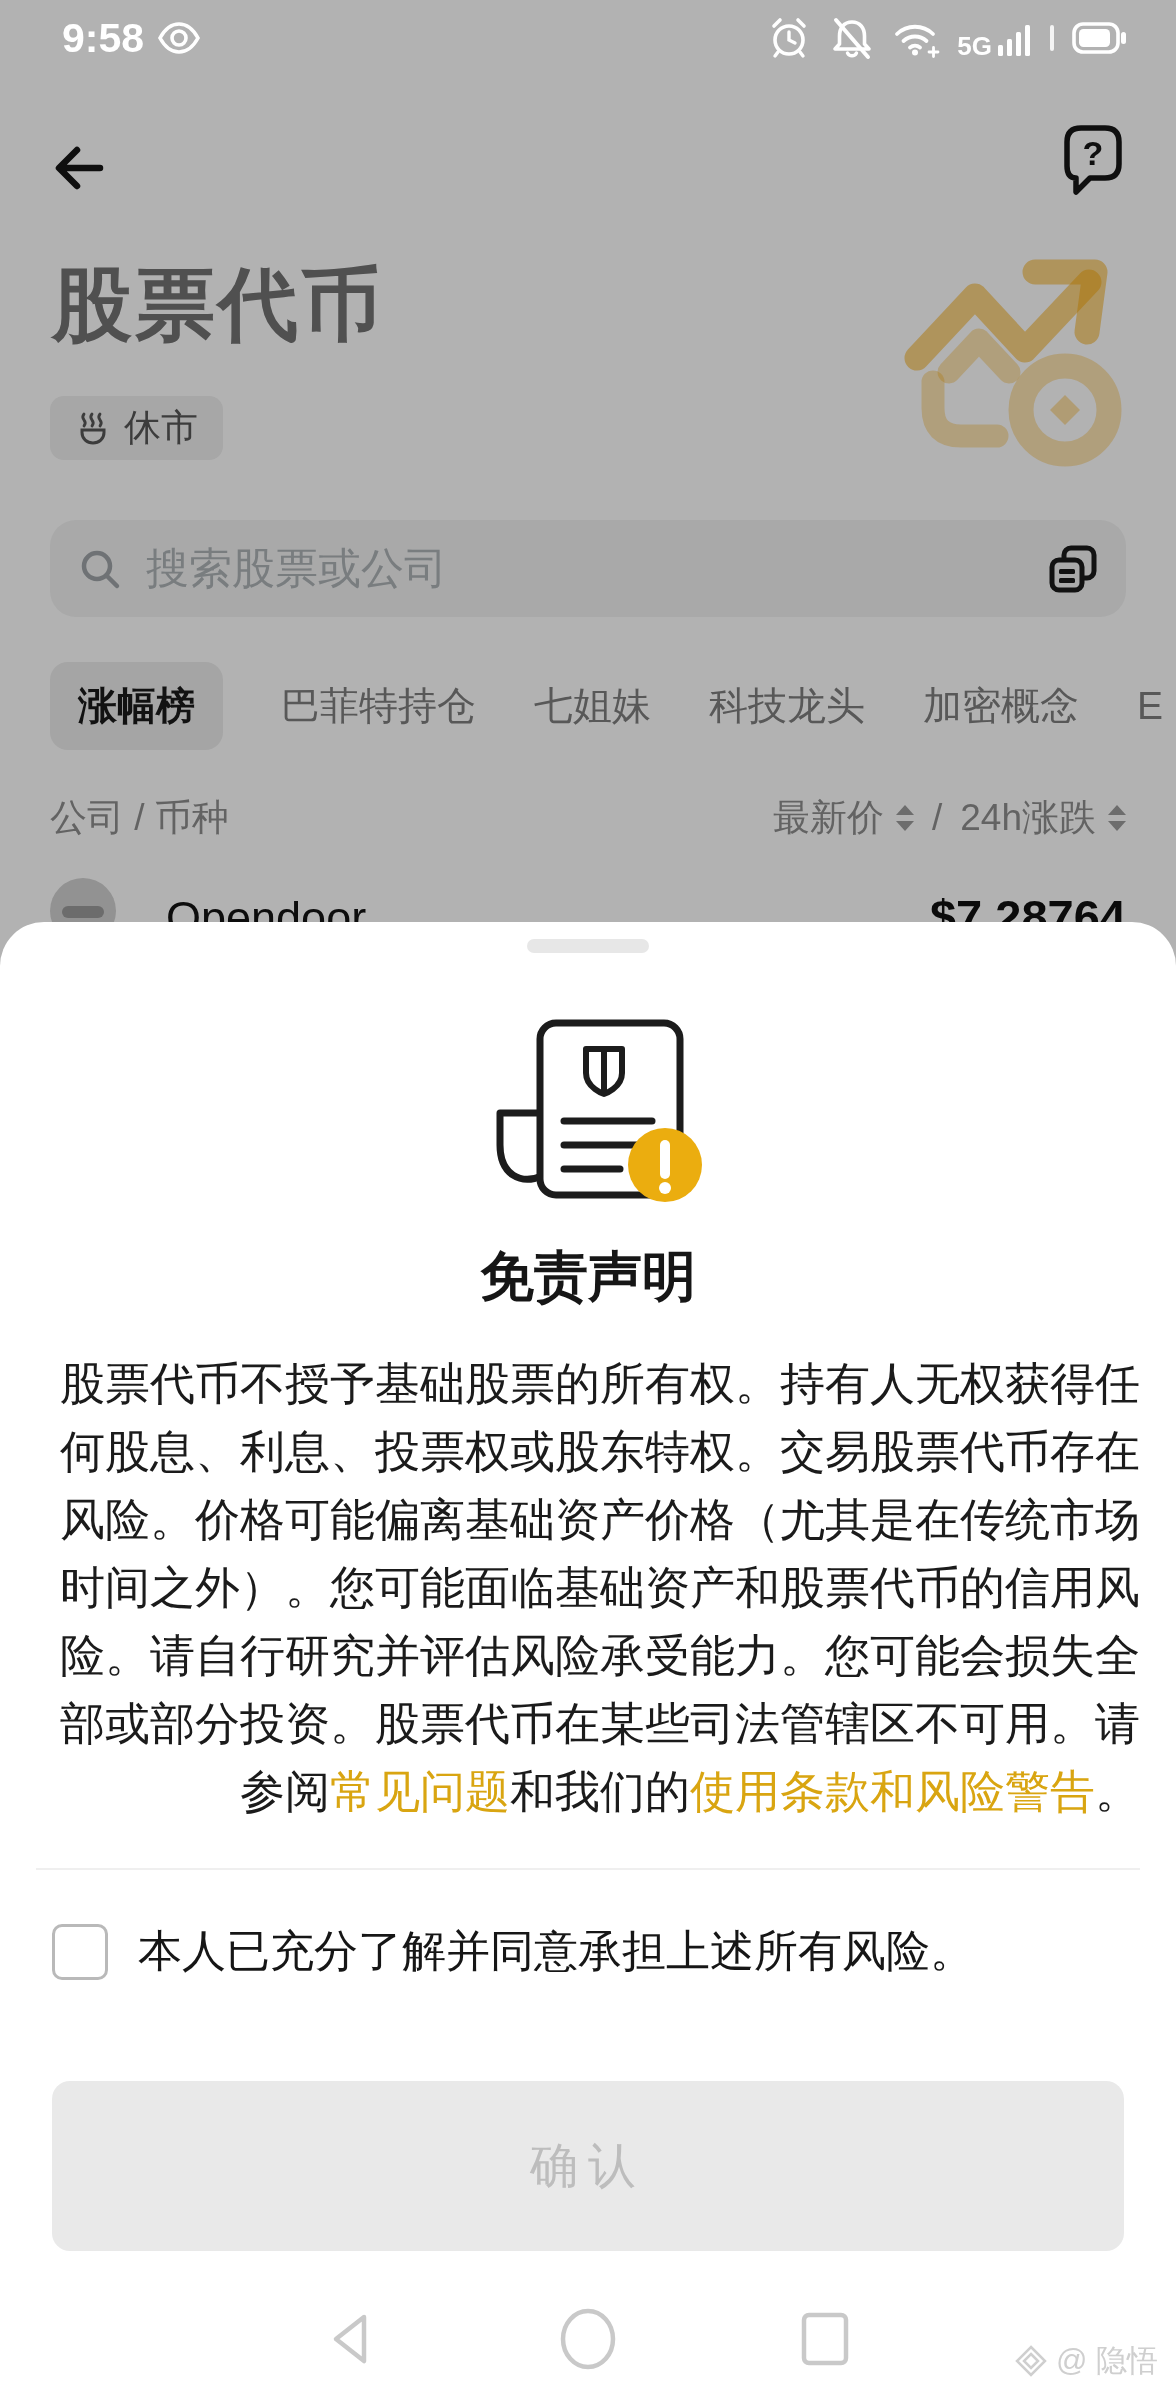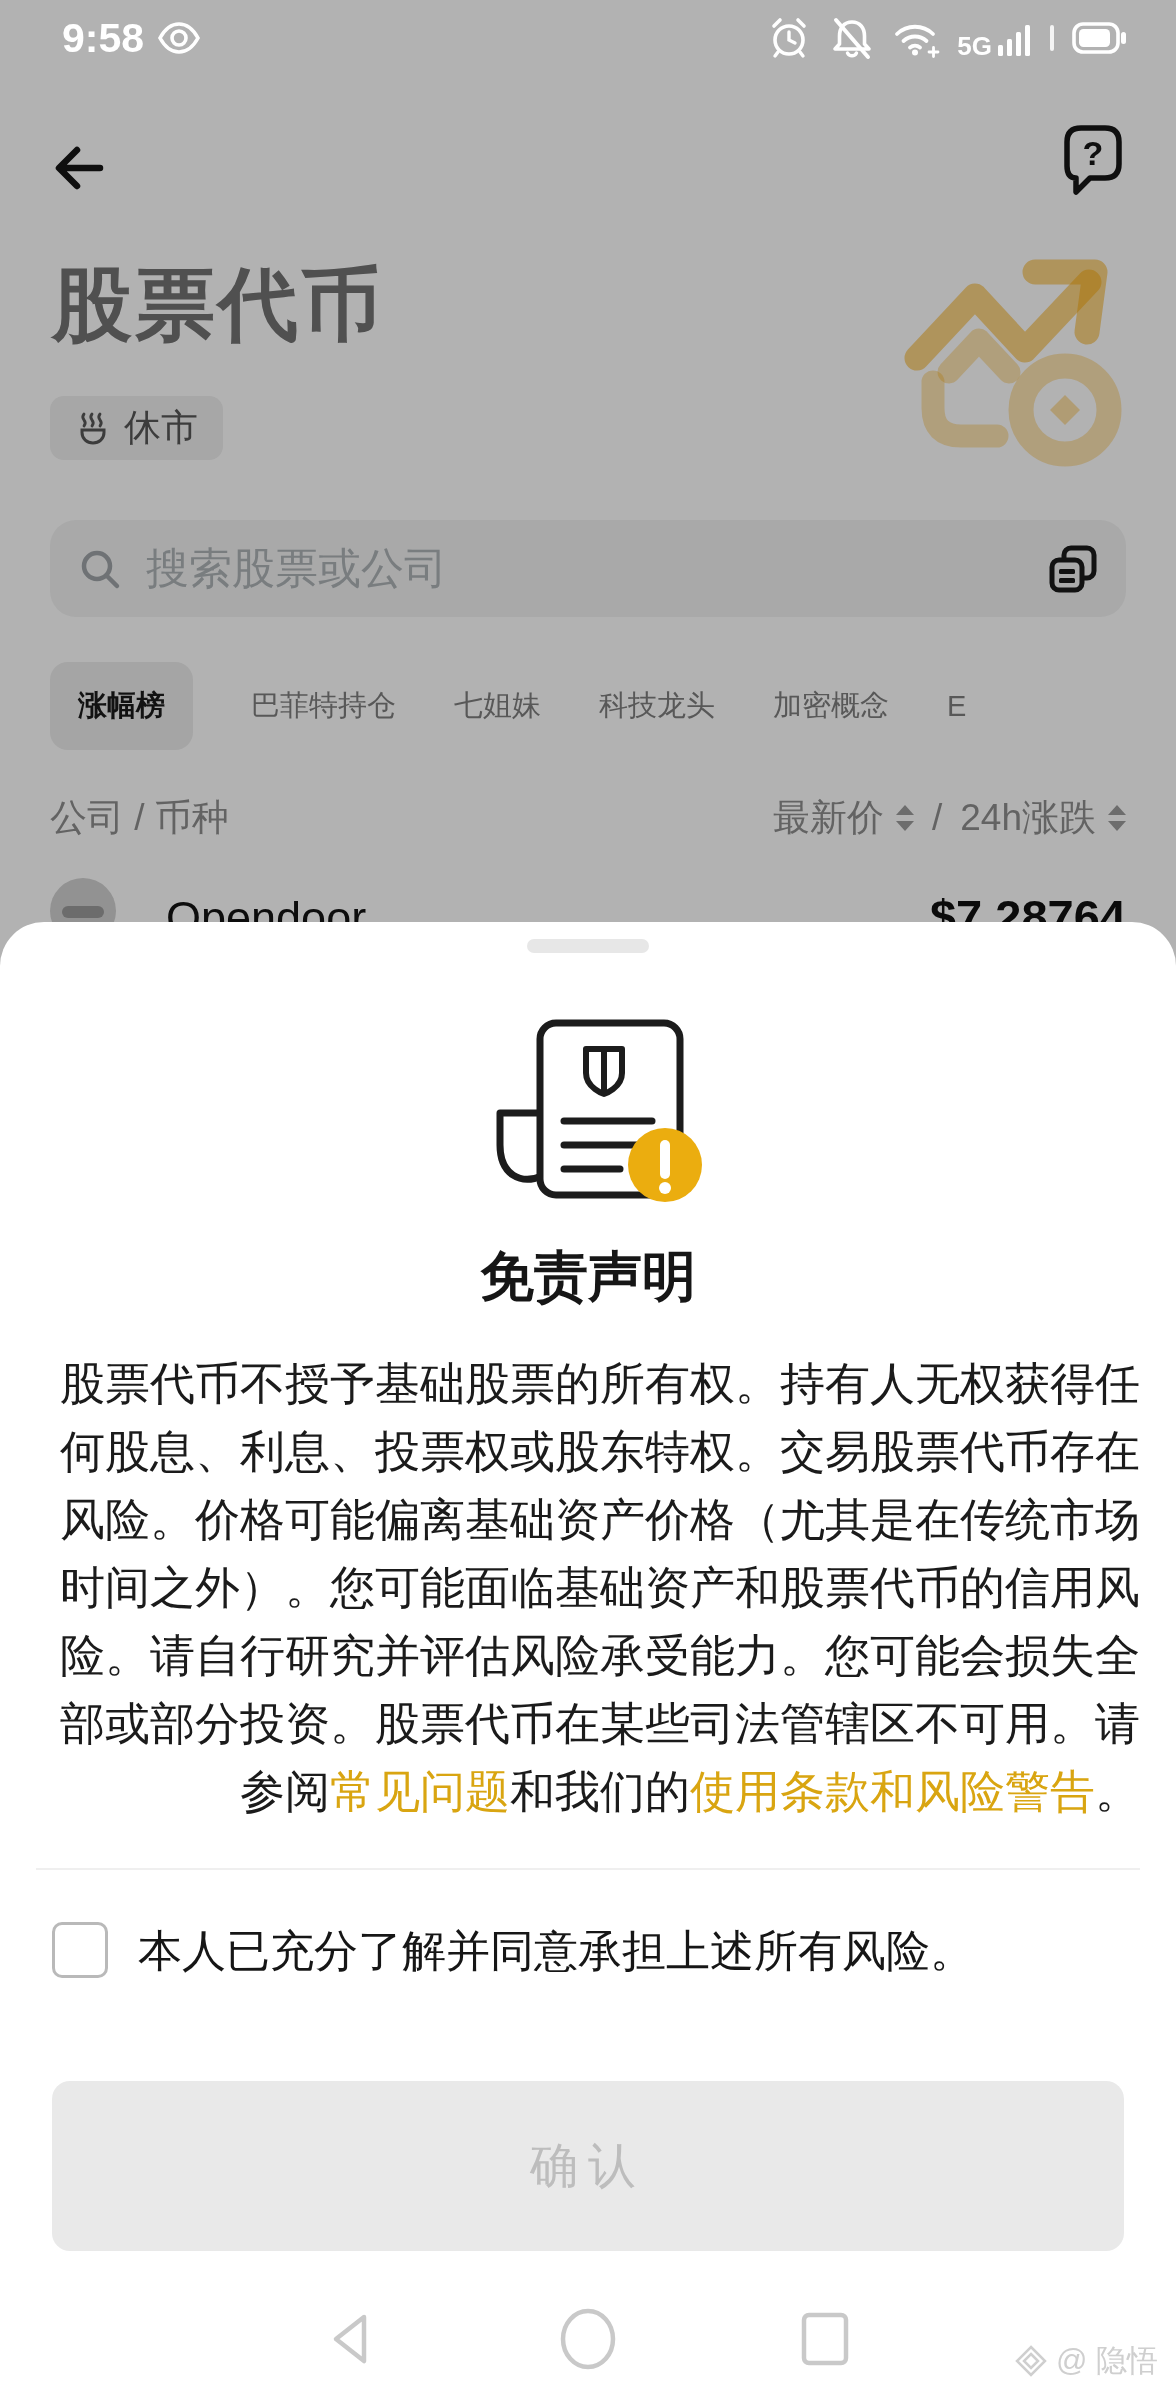--- a/index.html
+++ b/index.html
@@ -19,21 +19,21 @@
                padding:0 25px;background:#EFEFEF;border-radius:14px;color:#575757;font-size:37px;}
 
   .searchbar{position:absolute;left:50px;right:50px;top:520px;height:97px;background:#F2F3F3;border-radius:26px;
              display:flex;align-items:center;padding:0 28px;box-sizing:border-box;gap:22px;}
   .searchbar input{flex:1;border:none;outline:none;background:transparent;font-size:43px;color:#141414;
                    font-family:inherit;min-width:0;}
   .searchbar input::placeholder{color:#AEB3B7;}
 
   .tabs{position:absolute;left:50px;right:0;top:660px;height:92px;display:flex;align-items:center;gap:58px;
         white-space:nowrap;overflow:hidden;}
-  .tab{font-size:29px;color:#7F7F7F;flex:0 0 auto;}
+  .tab{font-size:39px;color:#7F7F7F;flex:0 0 auto;}
   .tab.active{background:#ECECEC;border-radius:18px;height:88px;display:flex;align-items:center;
               padding:0 28px;font-weight:700;color:#1A1A1A;}
 
   .list-header{position:absolute;left:50px;right:50px;top:793px;display:flex;justify-content:space-between;
                align-items:center;font-size:37px;color:#8F8F8F;}
   .sort-group{display:flex;align-items:center;gap:12px;}
   .sort-group .sep{margin:0 6px;}
 
   .stock-row{position:absolute;left:50px;right:50px;top:870px;height:74px;display:flex;align-items:flex-end;}
   .avatar{width:66px;height:66px;border-radius:50%;background:#D1D1D1;flex:0 0 auto;position:relative;overflow:hidden;}
@@ -46,21 +46,21 @@
 
   
   .sheet{position:absolute;left:0;right:0;top:922px;bottom:0;background:#ffffff;z-index:10;
          border-radius:44px 44px 0 0;padding:0 36px;box-sizing:border-box;}
   .handle{width:122px;height:14px;background:#E7E7E7;border-radius:8px;margin:17px auto 0;}
   .doc-icon-wrap{width:236px;height:186px;margin:64px auto 0;}
   .modal-title{margin-top:38px;text-align:center;font-size:54px;font-weight:700;color:#161616;}
   .disclaimer{margin-top:36px;font-size:45px;line-height:68px;color:#1B1B1B;text-align:right;}
   .disclaimer .link{color:#D9A511;cursor:pointer;}
   .divider{height:2px;background:#EFEFEF;margin-top:42px;}
-  .agree-row{display:flex;gap:30px;margin:52px 14px 0 16px;}
+  .agree-row{display:flex;align-items:center;gap:30px;margin:52px 14px 0 16px;}
   .checkbox{width:56px;height:56px;box-sizing:border-box;border:3.5px solid #B9B9B9;border-radius:10px;
             background:#fff;flex:0 0 auto;}
   .agree-label{font-size:44px;color:#161616;}
   .confirm-btn{display:block;margin:100px 16px 0 16px;width:calc(100% - 32px);height:170px;background:#E9E9E9;
                color:#BDBDBD;font-size:48px;font-weight:500;border:none;border-radius:18px;
                font-family:inherit;letter-spacing:10px;}
 
   
   .statusbar{position:absolute;top:12px;left:0;right:0;height:52px;z-index:20;display:flex;align-items:center;
              padding:0 48px 0 62px;box-sizing:border-box;color:#fff;}

